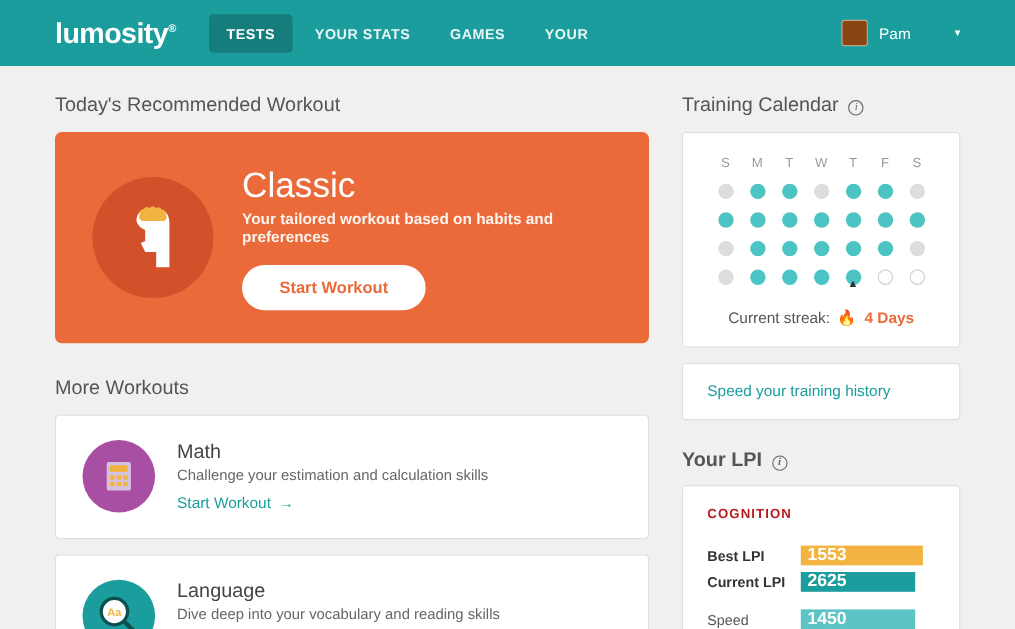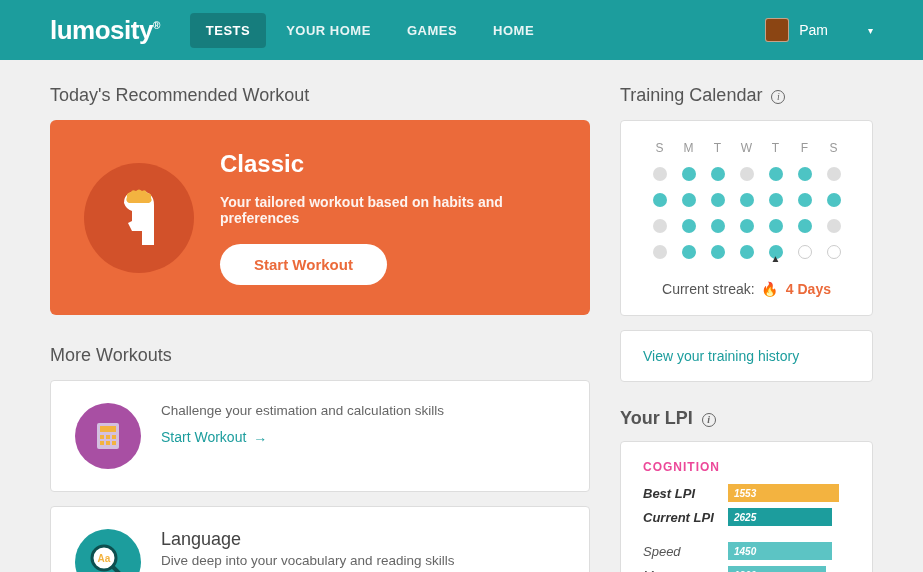--- a/index.html
+++ b/index.html
@@ -12,21 +12,21 @@
 .nav-item.active { background: rgba(0,0,0,0.2); color: white; }
 .user-area { display: flex; align-items: center; gap: 10px; cursor: pointer; font-size: 14px; }
 .avatar { width: 24px; height: 24px; border-radius: 3px; border: 1px solid rgba(255,255,255,0.5); background: #8b4513; display: inline-block; }
 .chevron-down { margin-left: 30px; font-size: 10px; }
 .content { padding: 25px 50px; display: flex; gap: 30px; }
 .left-col { flex: 0 0 540px; }
 .right-col { flex: 1; }
 .section-title { font-size: 18px; color: #555; margin-bottom: 14px; font-weight: 400; }
 .hero-card { background: #eb6a3a; border-radius: 6px; padding: 30px 34px; color: white; display: flex; align-items: center; gap: 26px; min-height: 170px; margin-bottom: 30px; }
 .brain-circle { width: 110px; height: 110px; border-radius: 50%; background: #d2512a; display: flex; align-items: center; justify-content: center; flex-shrink: 0; }
-.hero-text h2 { font-size: 24px; font-weight: 700; margin-bottom: 16px; }
+.hero-text h2 { font-size: 32px; font-weight: 400; margin-bottom: 4px; }
 .hero-text p { font-size: 14px; opacity: 0.92; margin-bottom: 18px; font-weight: bold; }
 .start-btn { background: white; color: #eb6a3a; border: none; padding: 12px 34px; border-radius: 30px; font-size: 15px; font-weight: 600; cursor: pointer; }
 .workout-card { background: white; border: 1px solid #ddd; border-radius: 4px; padding: 22px 24px; display: flex; gap: 20px; margin-bottom: 14px; }
 .workout-icon { width: 66px; height: 66px; border-radius: 50%; display: flex; align-items: center; justify-content: center; flex-shrink: 0; }
 .workout-text h3 { font-size: 18px; font-weight: 400; color: #444; margin-bottom: 3px; }
 .workout-text p { font-size: 13.5px; color: #666; margin-bottom: 10px; }
 .link-btn { color: #1c9d9d; font-size: 14px; text-decoration: none; cursor: pointer; }
 .link-btn .arrow { margin-left: 3px; }
 .calendar-card { background: white; border: 1px solid #ddd; border-radius: 4px; padding: 20px 24px 14px; }
 .calendar-grid { display: grid; grid-template-columns: repeat(7, 1fr); row-gap: 12px; column-gap: 0; justify-items: center; margin-bottom: 14px; }
@@ -36,41 +36,41 @@
 .dot.missed { background: #ddd; }
 .dot.future { border: 1.5px solid #ccc; background: transparent; }
 .today-caret { font-size: 10px; color: #333; margin-top: -6px; height: 0; }
 .streak { text-align: center; font-size: 14px; color: #555; padding: 8px 0 4px; }
 .streak .days { color: #eb6a3a; font-weight: 600; }
 .streak .flame { margin: 0 3px; }
 .history-link-card { background: white; border: 1px solid #ddd; border-radius: 4px; padding: 16px 22px; margin-top: 14px; }
 .lpi-title { font-size: 18px; color: #555; margin: 26px 0 12px; font-weight: 700; }
 .info-icon { display: inline-flex; width: 14px; height: 14px; border: 1.5px solid #666; border-radius: 50%; font-size: 10px; align-items: center; justify-content: center; color: #666; margin-left: 4px; vertical-align: 1px; font-style: italic; font-family: Georgia, serif; }
 .lpi-card { background: white; border: 1px solid #ddd; border-radius: 4px; padding: 18px 22px; }
-.cognition-label { font-size: 12px; letter-spacing: 1px; color: #ec4899; font-weight: 600; margin-bottom: 10px; }
-.lpi-row { display: flex; align-items: center; gap: 10px; margin-bottom: 6px; font-style: italic; }
+.cognition-label { font-size: 12px; letter-spacing: 1px; color: #b91c1c; font-weight: 600; margin-bottom: 22px; }
+.lpi-row { display: flex; align-items: center; gap: 10px; margin-bottom: 6px; }
 .lpi-name { width: 75px; font-size: 13px; color: #555; flex-shrink: 0; }
 .lpi-name.bold { font-weight: 600; color: #333; }
 .lpi-bar { height: 18px; position: relative; flex: 1; background: transparent; }
-.lpi-fill { height: 100%; display: flex; align-items: center; padding-left: 6px; font-size: 10px; font-weight: 600; color: white; }
+.lpi-fill { height: 100%; display: flex; align-items: center; padding-left: 6px; font-size: 16px; font-weight: 600; color: white; }
 .lpi-fill.gold { background: #f3b340; }
 .lpi-fill.teal-dark { background: #1c9d9d; }
 .lpi-fill.teal { background: #5cc4c4; text-align: right; }
 .lpi-gap { height: 10px; }
 </style>
 </head>
 <body>
 
 <div class="nav">
   <div class="logo"><span>lumosity</span><sup>®</sup></div>
   <div class="nav-items" id="nav-items">
       <div class="nav-item active">TESTS</div>
-      <div class="nav-item">YOUR HOME</div>
+      <div class="nav-item">YOUR STATS</div>
       <div class="nav-item">GAMES</div>
-      <div class="nav-item">HOME</div>
+      <div class="nav-item">YOUR</div>
     </div>
   <div class="user-area">
     <span class="avatar"></span>
     <span>Pam</span>
     <span class="chevron-down">▾</span>
   </div>
 </div>
 
 <div class="content">
   <div class="left-col">
@@ -97,21 +97,21 @@
               <rect x="7" y="5" width="22" height="26" rx="2" fill="#d4c0e0"></rect>
               <rect x="10" y="8" width="16" height="6" fill="#f3b340"></rect>
               <rect x="10" y="17" width="4" height="4" fill="#f3b340"></rect>
               <rect x="16" y="17" width="4" height="4" fill="#f3b340"></rect>
               <rect x="22" y="17" width="4" height="4" fill="#f3b340"></rect>
               <rect x="10" y="23" width="4" height="4" fill="#f3b340"></rect>
               <rect x="16" y="23" width="4" height="4" fill="#f3b340"></rect>
               <rect x="22" y="23" width="4" height="4" fill="#f3b340"></rect>
             </svg>
           </div>
-          <div class="workout-text"><p>Challenge your estimation and calculation skills</p><a class="link-btn">Start Workout <span class="arrow">→</span></a></div>
+          <div class="workout-text"><h3>Math</h3><p>Challenge your estimation and calculation skills</p><a class="link-btn">Start Workout <span class="arrow">→</span></a></div>
         </div>
         <div class="workout-card">
           <div class="workout-icon" style="background:#1c9d9d">
             <svg width="42" height="42" viewBox="0 0 42 42">
               <circle cx="17" cy="17" r="12" fill="white"></circle>
               <text x="17" y="21" text-anchor="middle" font-size="10" fill="#f3b340" font-weight="600">Aa</text>
               <circle cx="17" cy="17" r="12" fill="none" stroke="#0d4f4f" stroke-width="3"></circle>
               <line x1="26" y1="26" x2="36" y2="36" stroke="#0d4f4f" stroke-width="4" stroke-linecap="round"></line>
             </svg>
           </div>
@@ -220,21 +220,21 @@
             <div class="dot future"></div>
           </div>
         </div>
       <div class="streak">
         <span>Current streak:</span>
         <span class="flame">🔥</span>
         <span class="days">4 Days</span>
       </div>
     </div>
     <div class="history-link-card">
-      <a class="link-btn">View your training history</a>
+      <a class="link-btn">Speed your training history</a>
     </div>
 
     <div class="lpi-title"><span>Your LPI</span> <span class="info-icon">i</span></div>
     <div class="lpi-card">
       <div class="cognition-label">COGNITION</div>
       <div id="lpi-rows">
           <div class="lpi-row">
             <div class="lpi-name bold">Best LPI</div>
             <div class="lpi-bar">
               <div class="lpi-fill gold" style="width: 91.3529%;">1553</div>

